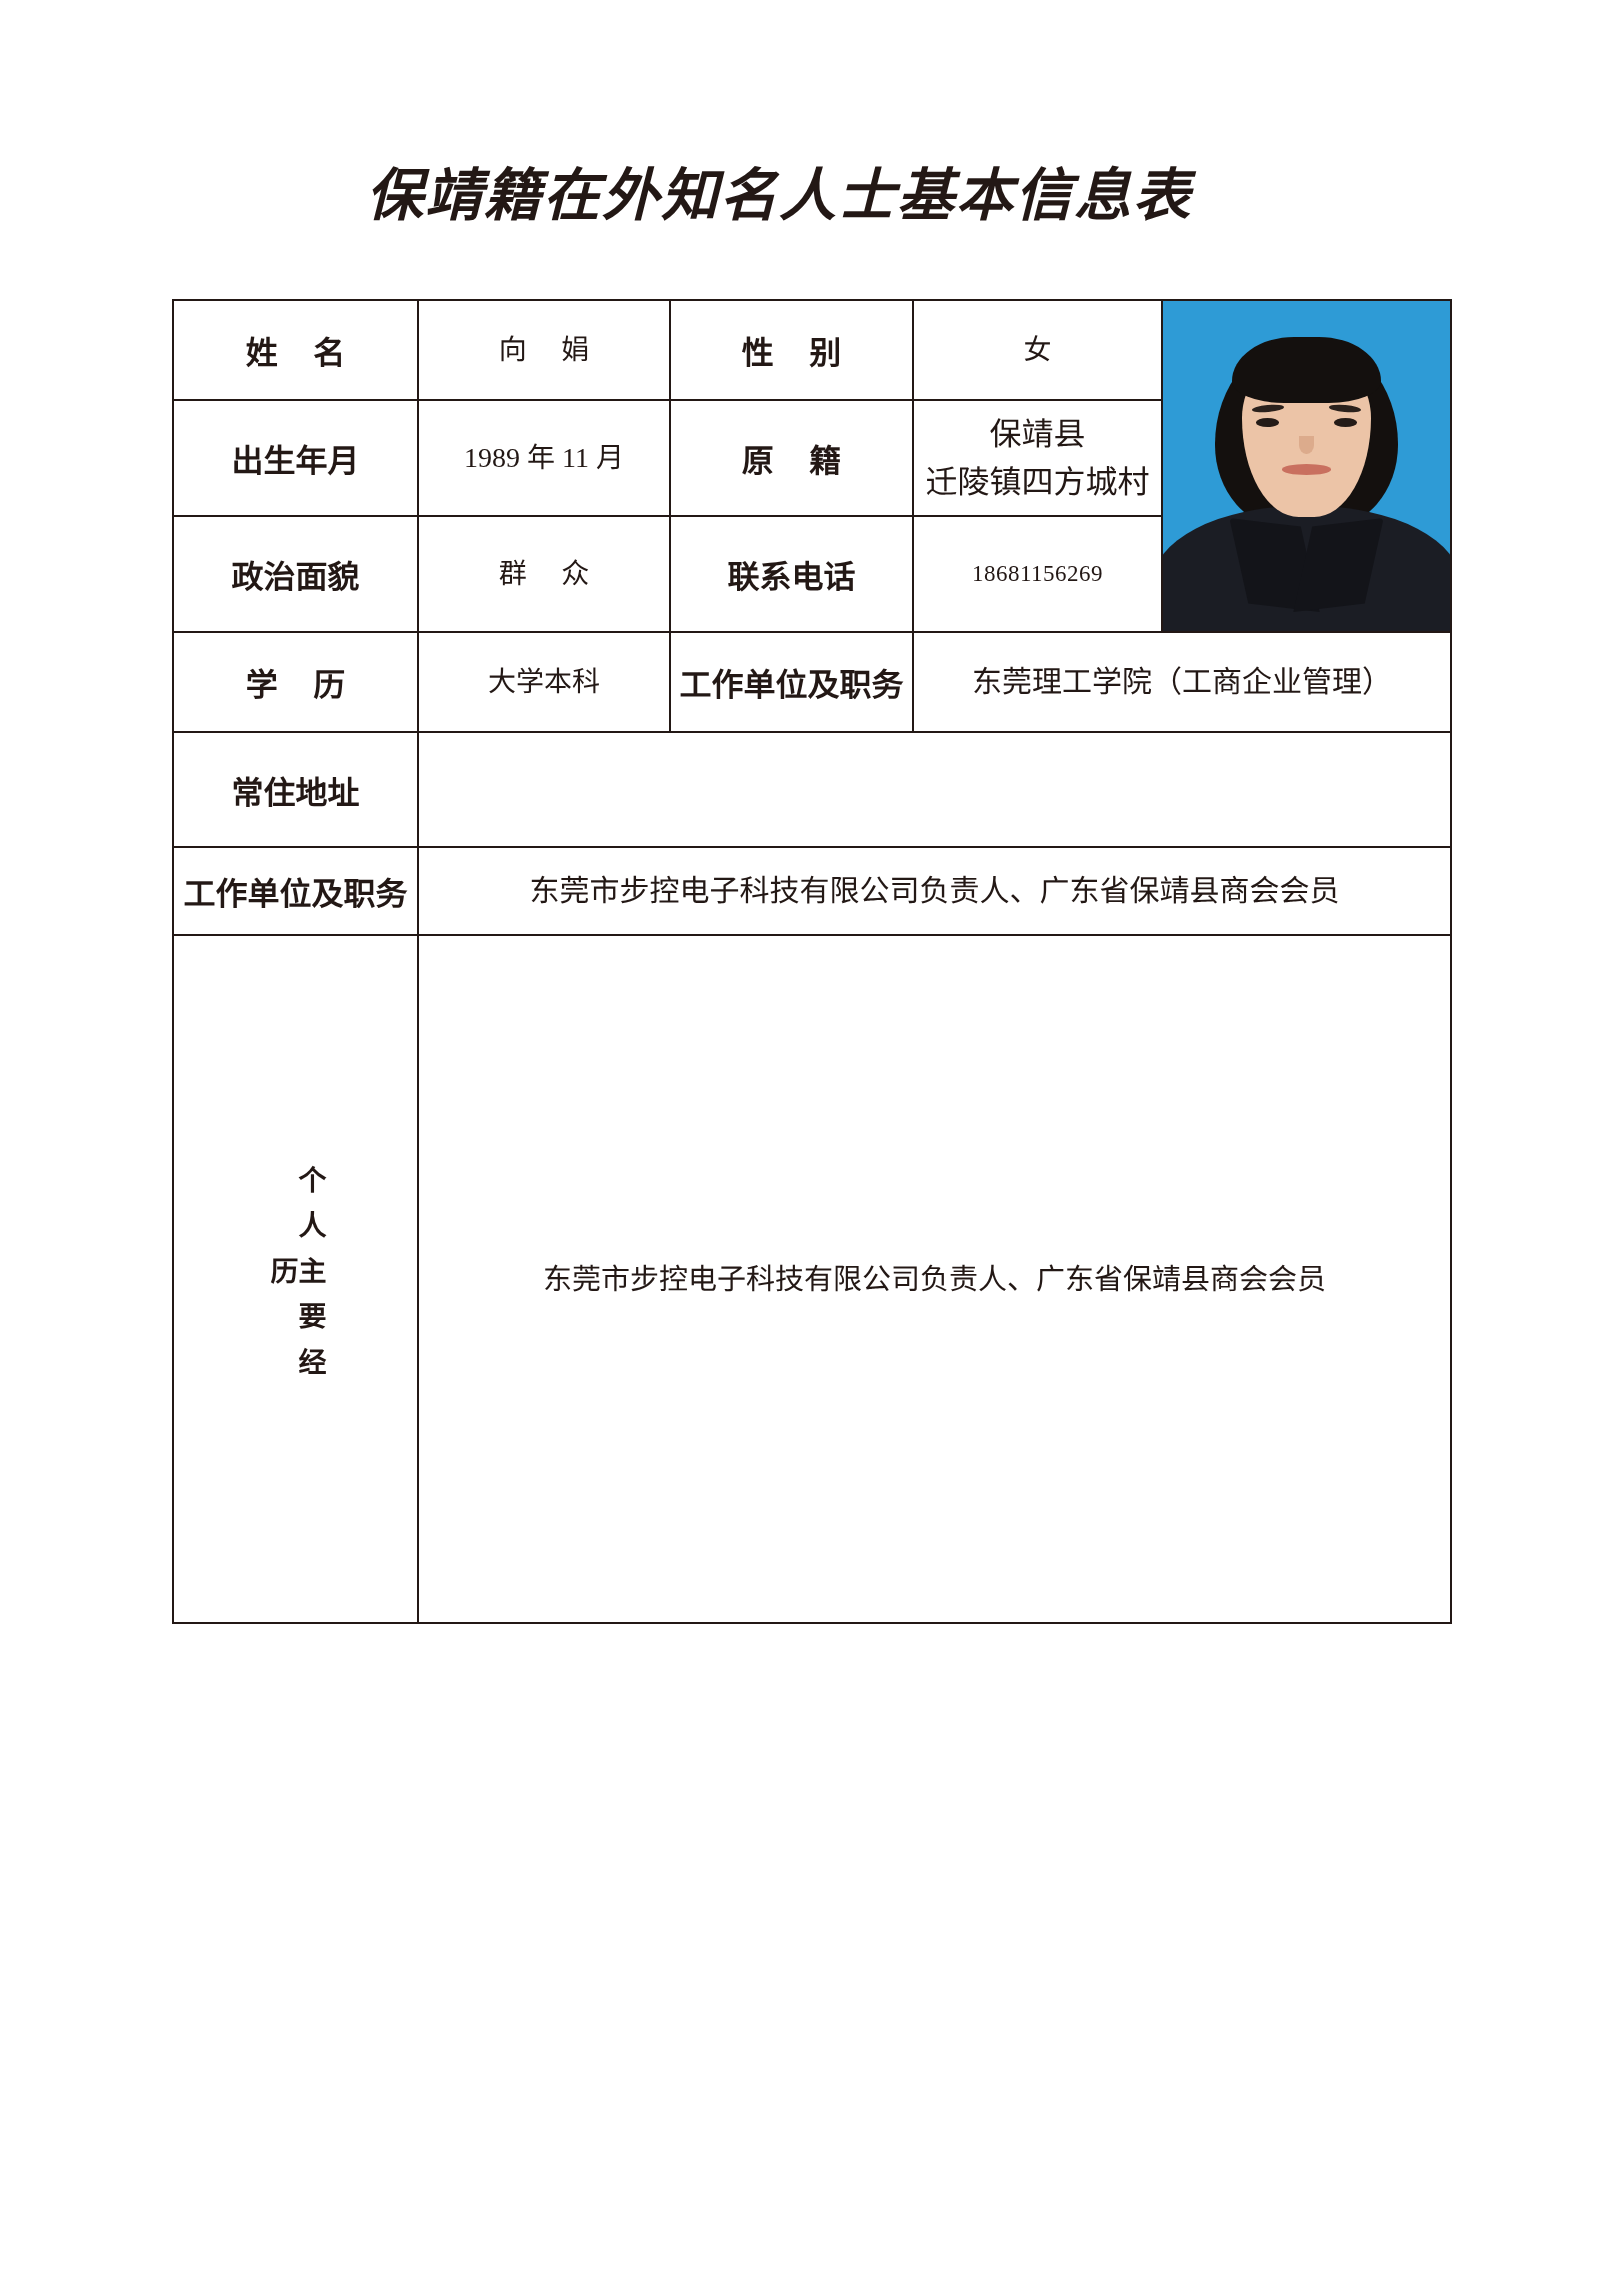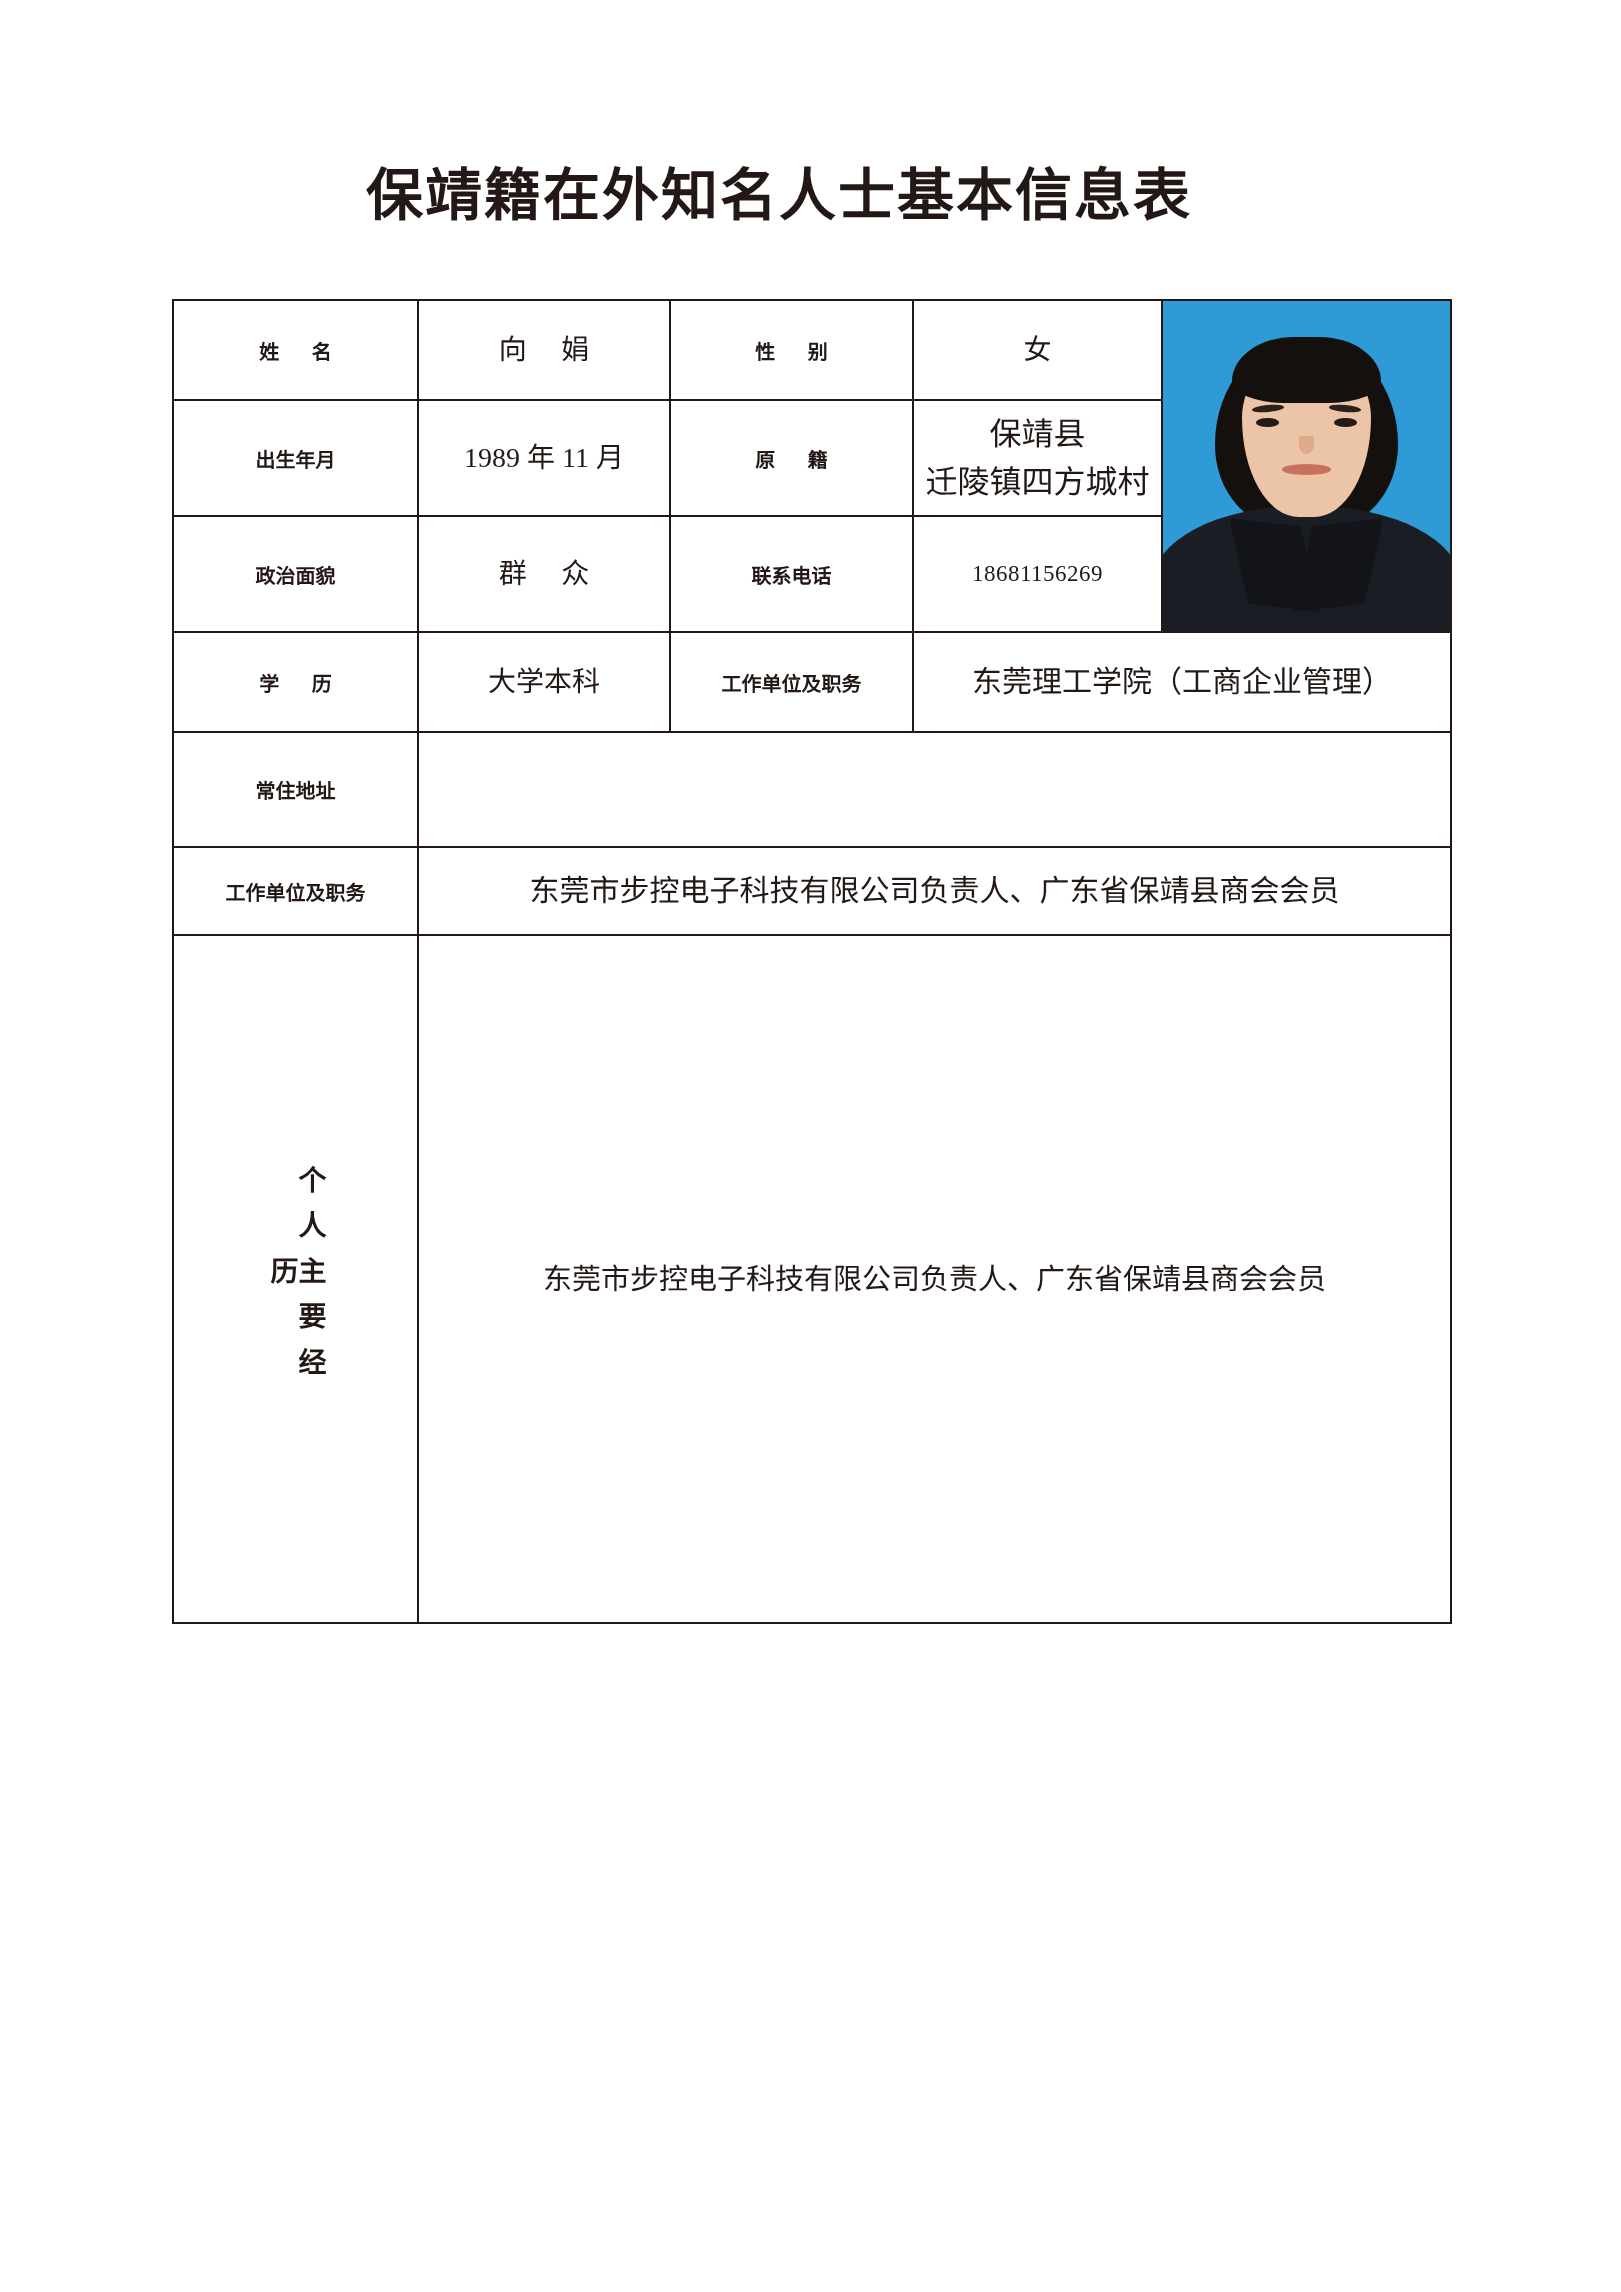--- a/index.html
+++ b/index.html
@@ -27,20 +27,21 @@
     top:162px;
     width:1558px;
     text-align:center;
     font-size:57px;
     font-weight:bold;
     letter-spacing:2px;
     line-height:1.18;
     font-family:"Liberation Serif","DejaVu Serif",serif;
     color:#231815;
     white-space:nowrap;
+    font-style:italic;
   }
 
   
   .form-table{
     position:absolute;
     left:172px;
     top:299px;
     width:1278px;
     border-collapse:collapse;
     table-layout:fixed;
@@ -48,21 +49,21 @@
   }
   .form-table td{
     border:2.9px solid #231815;
     padding:0;
     vertical-align:middle;
     text-align:center;
     color:#231815;
   }
 
   .lbl{
-    font-size:20px;
+    font-size:32px;
     font-weight:bold;
     letter-spacing:0px;
     font-family:"Liberation Serif","DejaVu Serif",serif;
   }
   .lbl-sp{ letter-spacing:13.7px; text-indent:13.7px; }
   .val{
     font-size:28px;
     font-weight:normal;
     font-family:"Liberation Serif","DejaVu Serif",serif;
     line-height:1.45;

